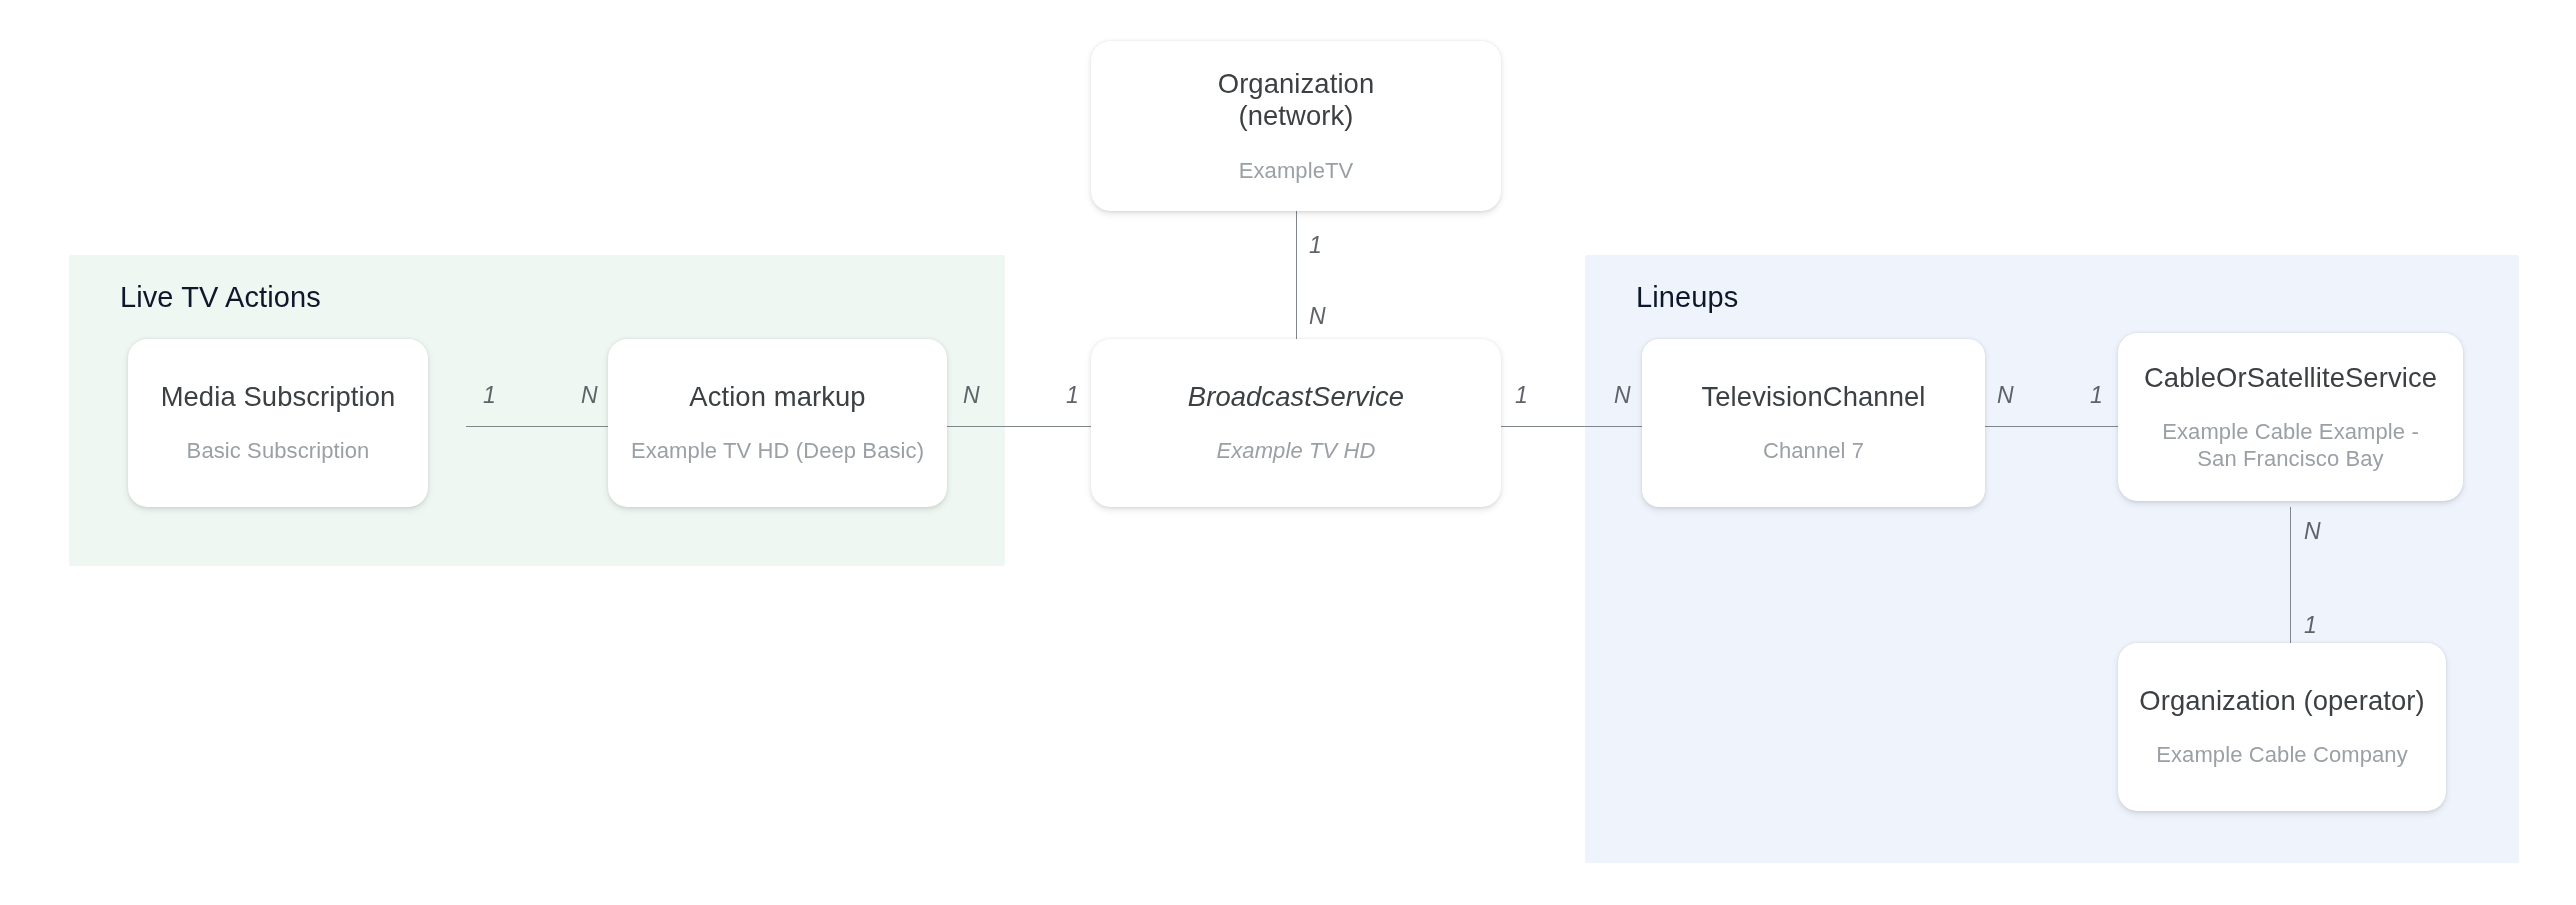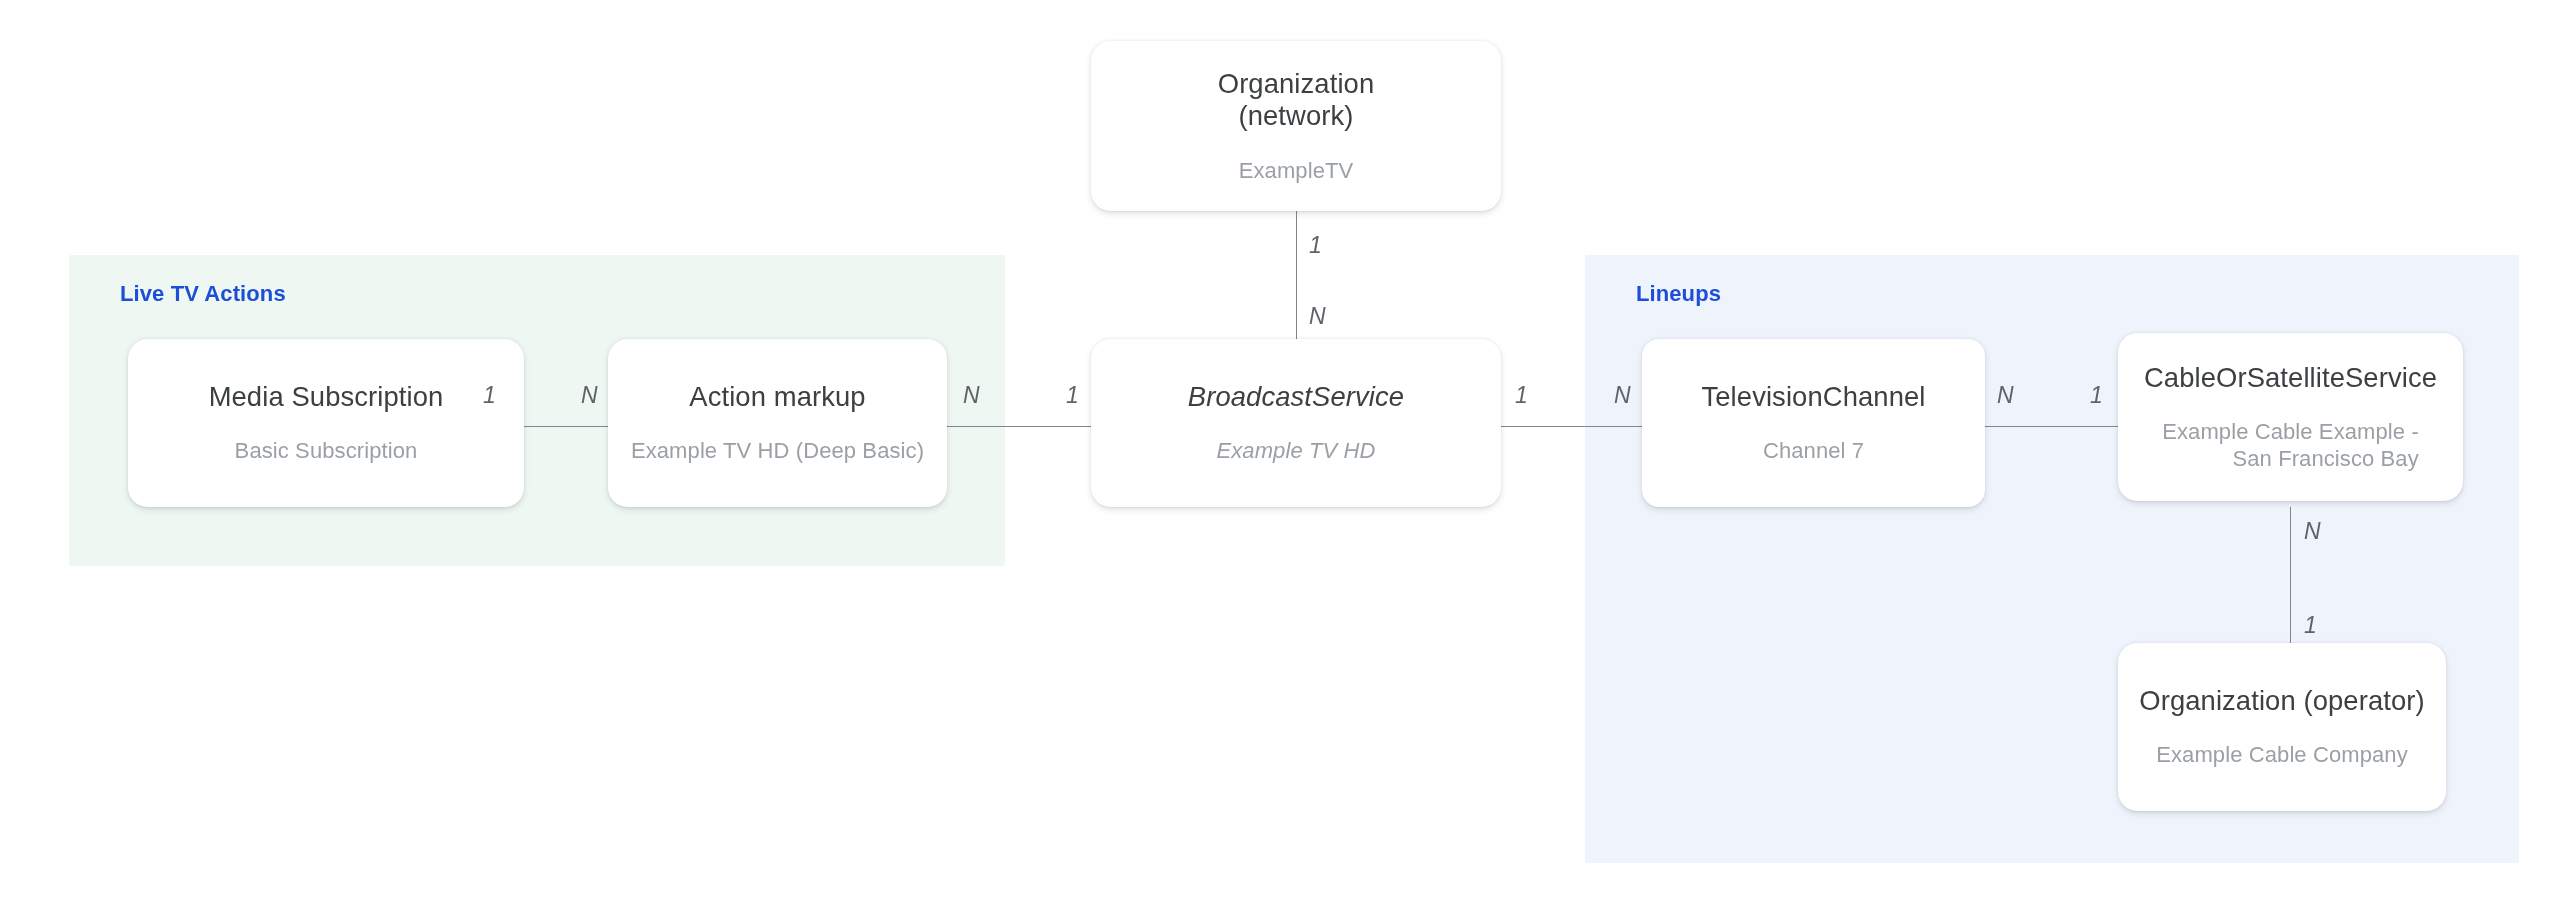--- a/index.html
+++ b/index.html
@@ -20,24 +20,24 @@
     overflow: hidden;
   }
 
   
   .group {
     position: absolute;
     border-radius: 1.8px;
   }
   .group-title {
     position: absolute;
-    font-size: 22px;
+    font-size: 29px;
     line-height: 1.1;
-    color: #1d4ed8;
-    font-weight: 700;
+    color: #0f172a;
+    font-weight: 400;
     letter-spacing: 0.1px;
     white-space: nowrap;
   }
 
   
   .node {
     position: absolute;
     background: #ffffff;
     border-radius: 19.5px;
     box-shadow: 0 2.7px 6.2px rgba(60,64,67,0.13), 0 0.9px 2.7px rgba(60,64,67,0.10);
@@ -56,21 +56,21 @@
     color: #3c4043;
     text-align: center;
     letter-spacing: 0.1px;
     white-space: pre-line;
   }
   .node-sub {
     margin-top: 17px;
     font-size: 22px;
     line-height: 1.2;
     color: #9aa0a6;
-    text-align: right;
+    text-align: center;
     letter-spacing: 0.1px;
     white-space: pre-line;
   }
 
   
   .edge-h {
     position: absolute;
     height: 0;
     border-top: 1.8px solid #80868b;
     z-index: 1;
@@ -127,21 +127,21 @@
   <div class="edge-v" style="left:2290px; top:507px; height:136px;"></div>
   <div class="card-label" style="left:2304px; top:518px;">N</div>
   <div class="card-label" style="left:2304px; top:612px;">1</div>
 
   <div class="node" style="left:1091px; top:41px; width:410px; height:170px;">
     <div class="node-title">Organization
 (network)</div>
     <div class="node-sub">ExampleTV</div>
   </div>
 
-  <div class="node" style="left:128px; top:339px; width:396px; height:168px;">
+  <div class="node" style="left:128px; top:339px; width:300px; height:168px;">
     <div class="node-title">Media Subscription</div>
     <div class="node-sub">Basic Subscription</div>
   </div>
 
   <div class="node" style="left:608px; top:339px; width:339px; height:168px;">
     <div class="node-title">Action markup</div>
     <div class="node-sub">Example TV HD (Deep Basic)</div>
   </div>
 
   <div class="node" style="left:1091px; top:339px; width:410px; height:168px;font-style:italic;">

